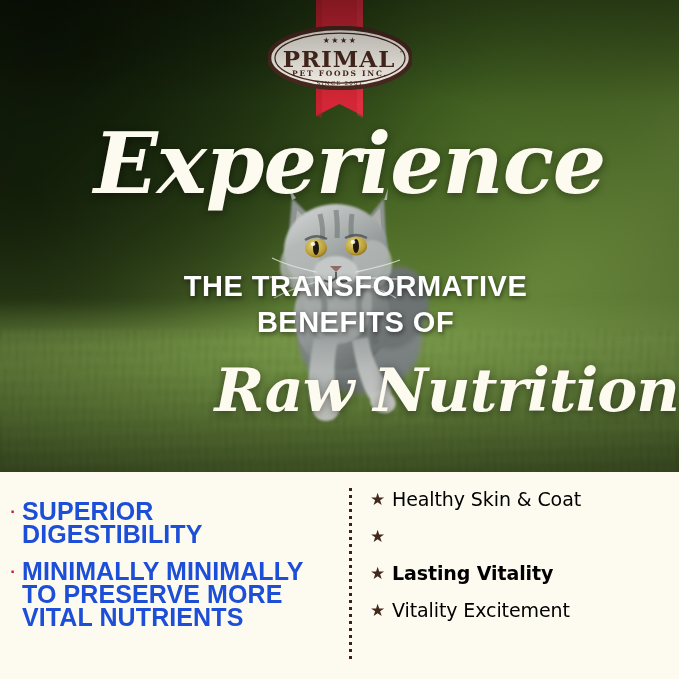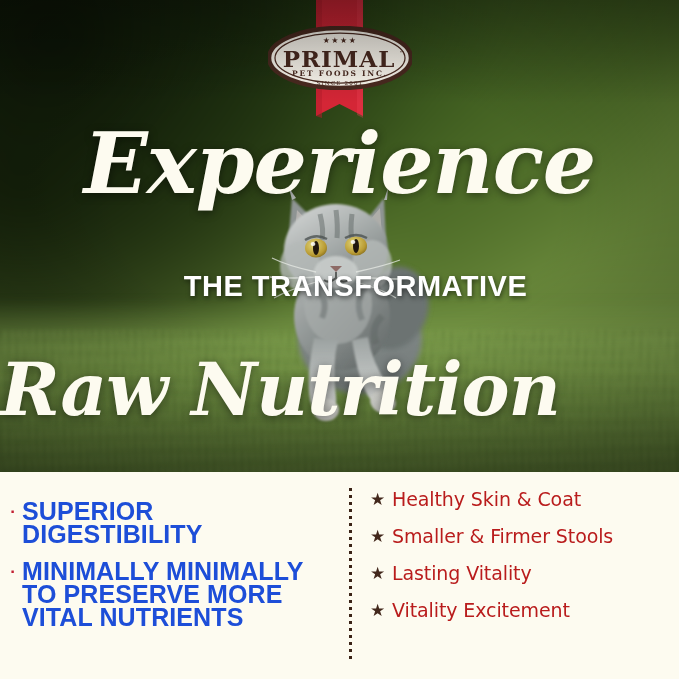--- a/index.html
+++ b/index.html
@@ -116,35 +116,36 @@
   
   .script-word {
     position: absolute;
     color: #fdfbf0;
     font-family: "DejaVu Serif", serif;
     font-style: italic;
     font-weight: bold;
     white-space: nowrap;
     text-shadow: 0 2px 10px rgba(0,0,0,.45);
     user-select: none;
+    padding-left: 20px;
   }
   #word-experience {
     left: 0; right: 0;
     top: 122px;
     font-size: 84px;
     line-height: 84px;
     text-align: center;
     letter-spacing: -1px;
   }
   #word-rawnutrition {
     left: 0; right: 0;
     top: 352px;
-    font-size: 72px;
+    font-size: 60px;
     line-height: 76px;
-    text-align: left;
+    text-align: right;
     letter-spacing: -1px;
   }
 
   .headline-block {
     position: absolute;
     left: 0; right: 0;
     top: 268px;
     text-align: center;
     color: #ffffff;
     font-family: "Liberation Sans", sans-serif;
@@ -221,27 +222,27 @@
   }
   .bullet-star .star {
     flex: 0 0 auto;
     width: 22px;
     color: #43281c;
     font-size: 17px;
     line-height: 27px;
     text-align: left;
   }
   .bullet-star .txt {
-    color: #b91c1c;
+    color: #000000;
     font-family: "DejaVu Sans", sans-serif;
     font-size: 19px;
     line-height: 27px;
     letter-spacing: -.1px;
   }
-  .bullet-star .txt .l2 { display: block; }
+  .bullet-star .txt .l2 { display: block; font-weight: bold; }
 </style>
 </head>
 <body>
 
 <div id="poster">
 
   <div class="photo">
     <div class="photo-bg"></div>
     <div class="grass"></div>
     <div class="grass-blades"></div>
@@ -358,20 +359,21 @@
       <text x="144" y="100" font-family="'DejaVu Serif', serif" font-weight="bold" font-size="15" fill="#4a2a20" text-anchor="middle" letter-spacing="3.5">PET FOODS INC.</text>
       <text x="144" y="117" font-family="'DejaVu Serif', serif" font-size="11" fill="#4a2a20" text-anchor="middle" letter-spacing="2.5">SINCE 2001</text>
     </svg>
 
     <div class="photo-vignette"></div>
 
     <div class="script-word" id="word-experience">Experience</div>
 
     <div class="headline-block">
       <span class="hl-line">THE TRANSFORMATIVE</span>
+      <span class="hl-line">BENEFITS OF</span>
     </div>
 
     <div class="script-word" id="word-rawnutrition">Raw Nutrition</div>
   </div>
 
   <div class="bottom">
 
     <div class="col-left">
       <div class="bullet-red">
         <span class="dot">·</span>
@@ -387,23 +389,20 @@
 
     <div class="col-right">
       <div class="bullet-star">
         <span class="star">★</span>
         <span class="txt">
           <span>Healthy Skin &amp; Coat</span>
         </span>
       </div>
       <div class="bullet-star">
         <span class="star">★</span>
-        <span class="txt">
-          <span>Smaller &amp; Firmer Stools</span>
-        </span>
       </div>
       <div class="bullet-star">
         <span class="star">★</span>
         <span class="txt">
           <span class="l2">Lasting Vitality</span>
         </span>
       </div>
       <div class="bullet-star">
         <span class="star">★</span>
         <span class="txt">

